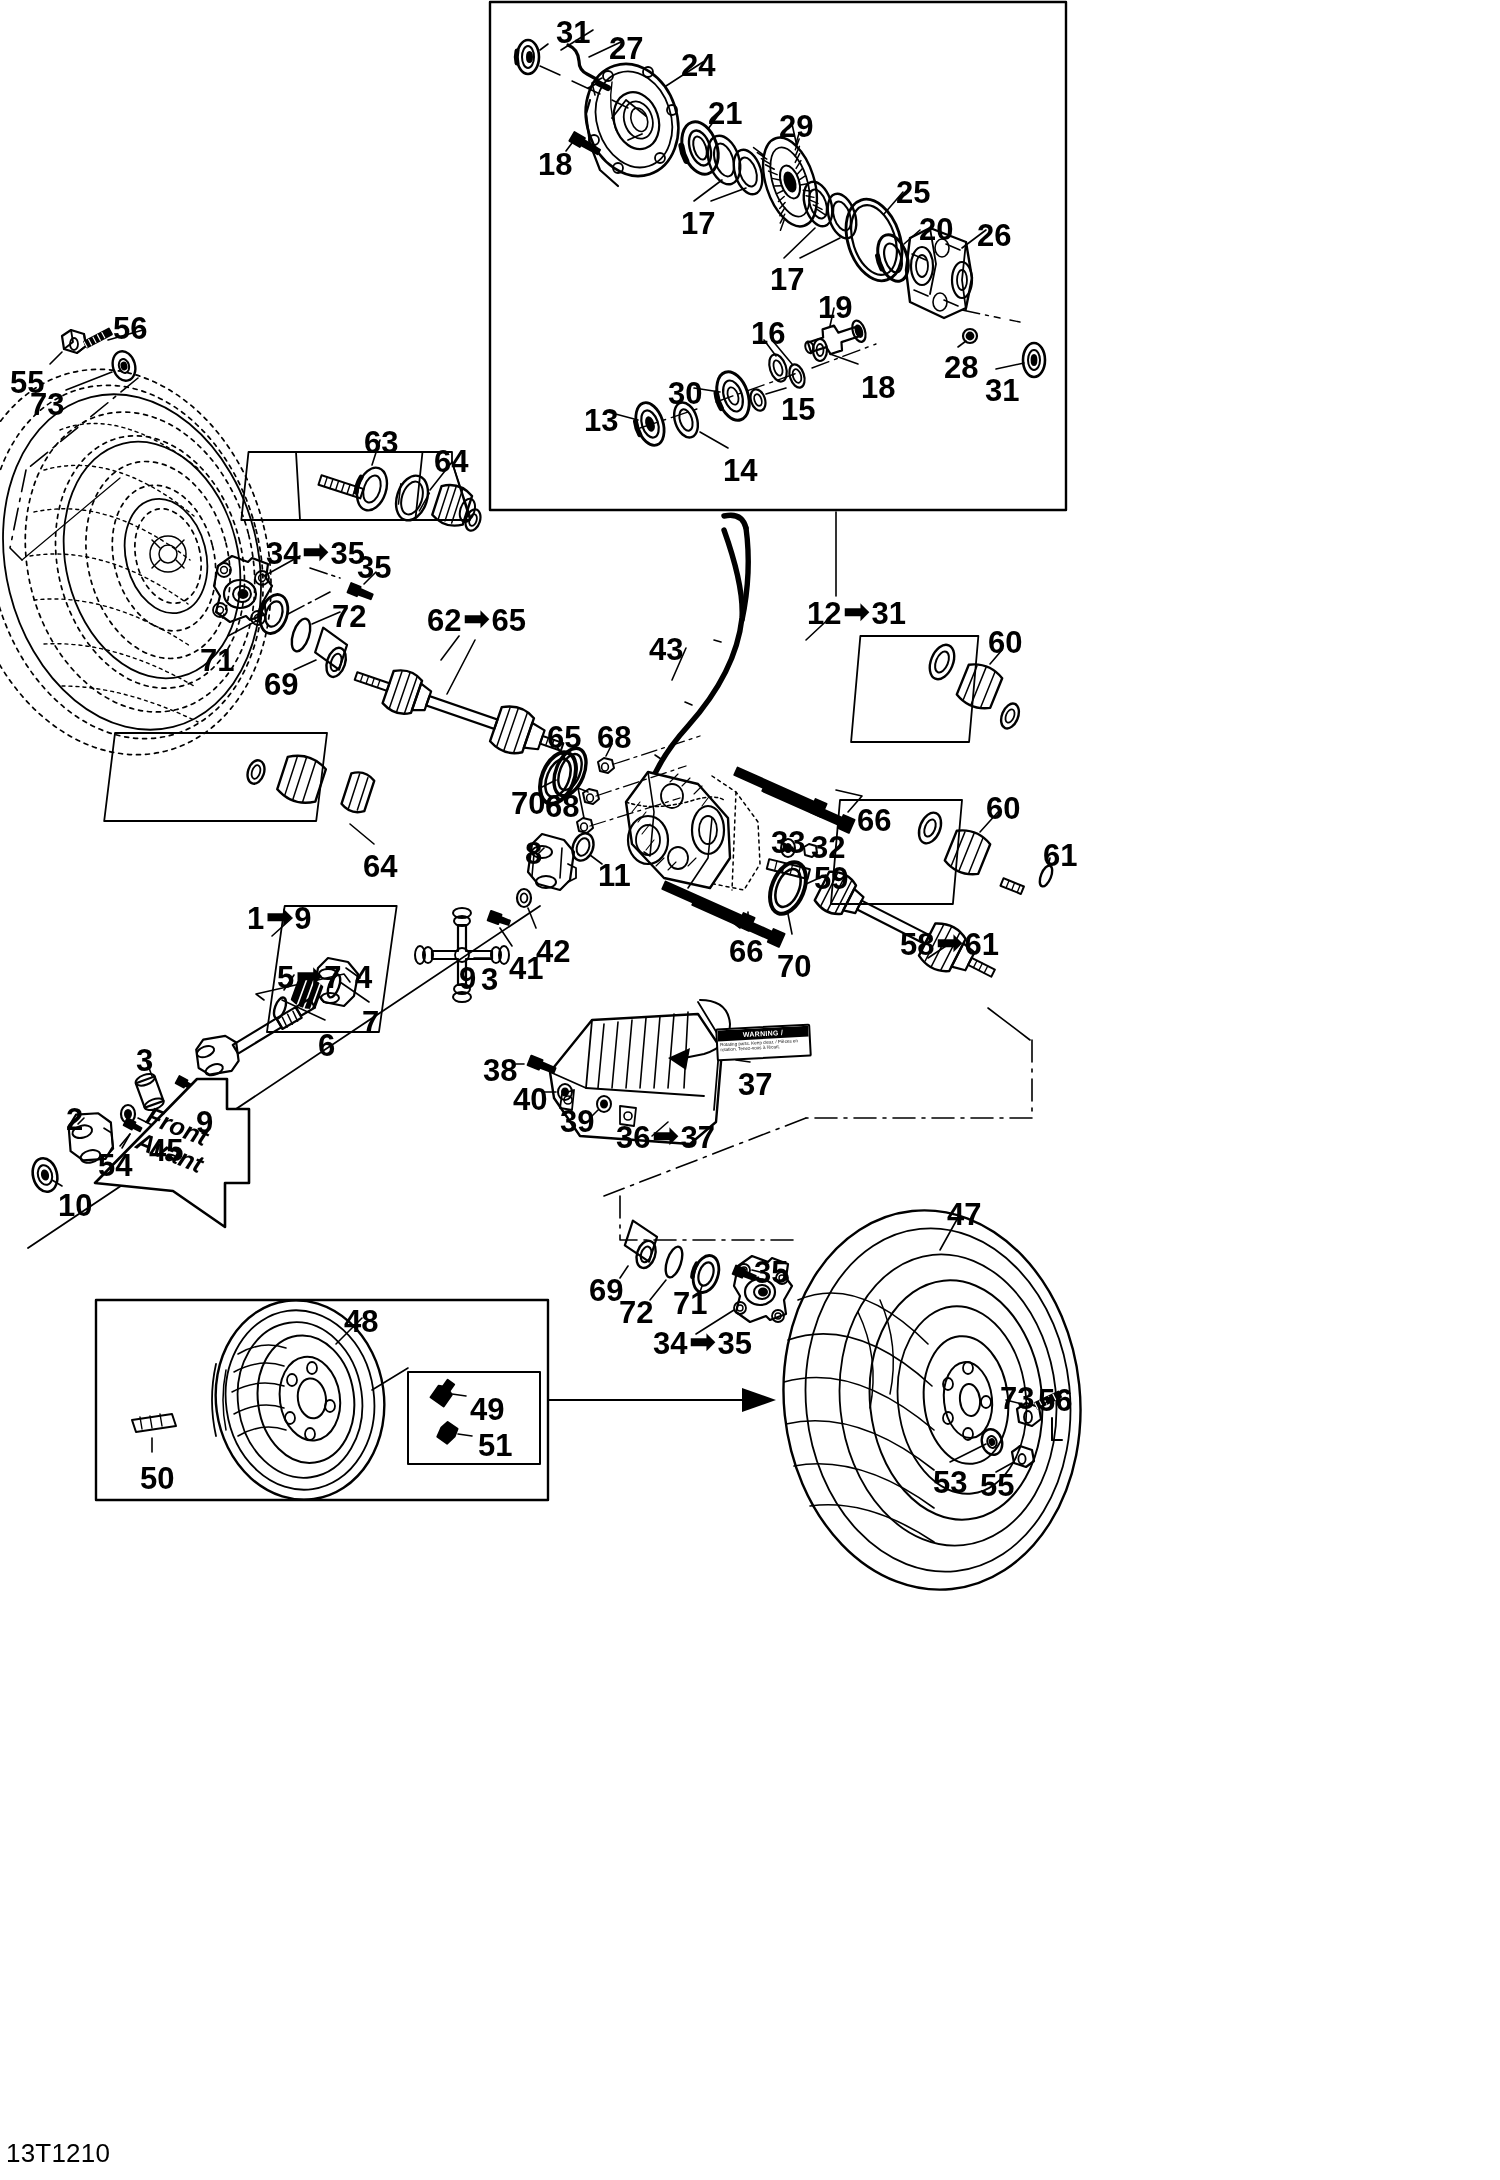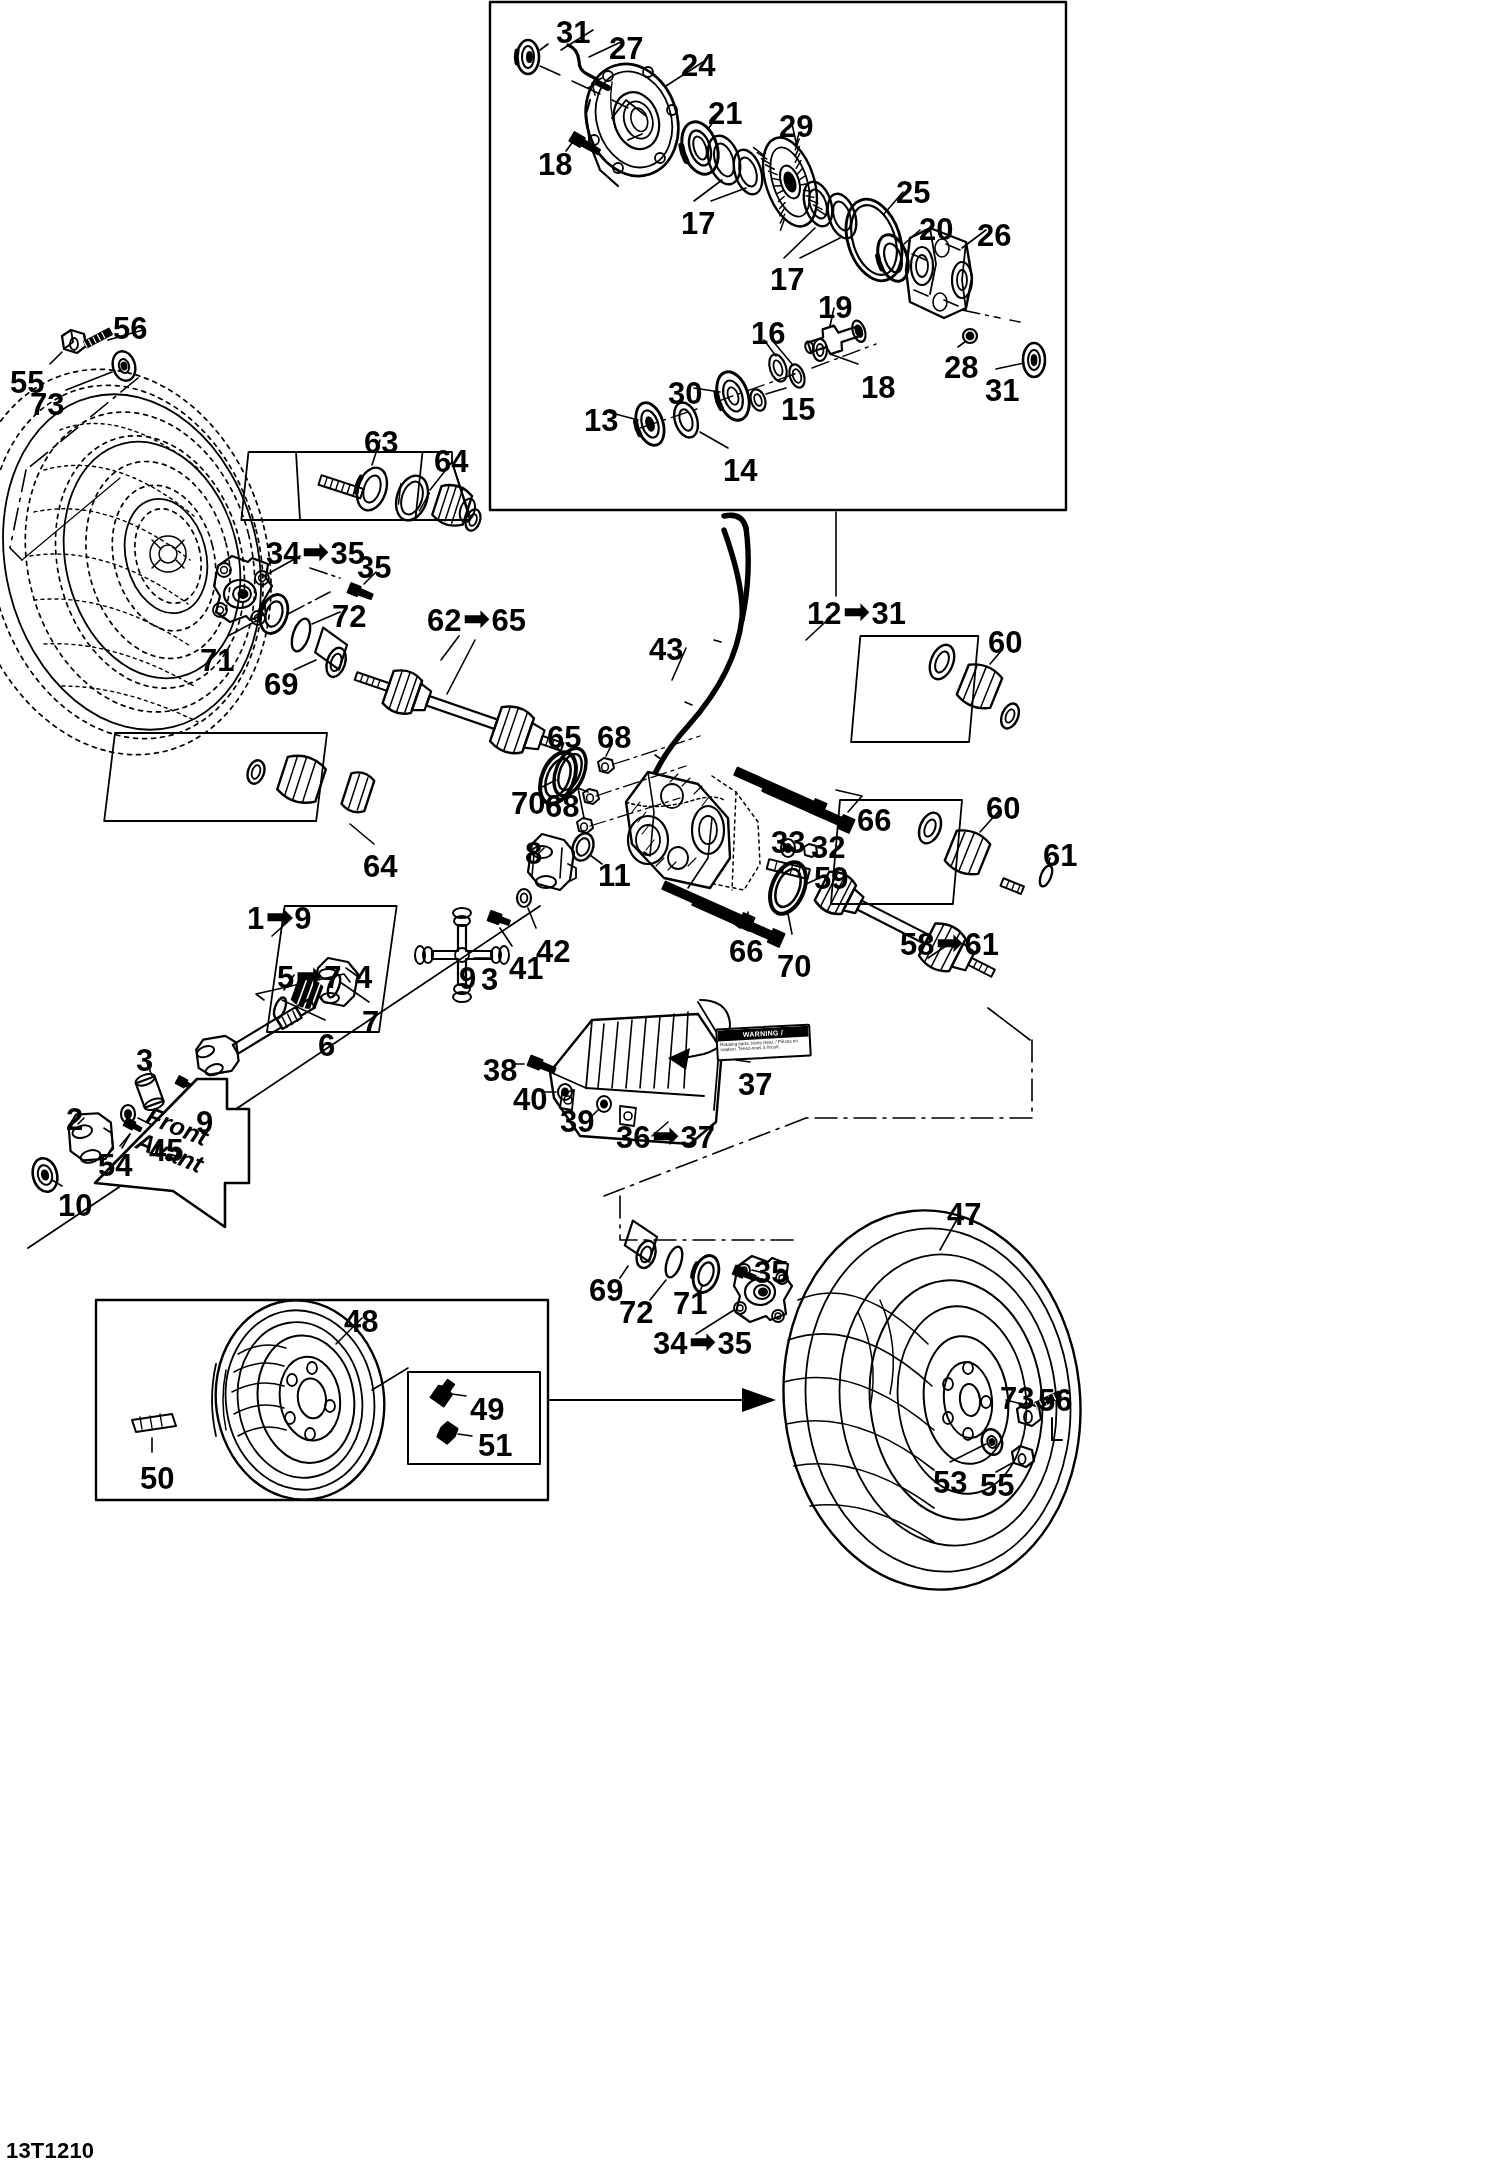--- a/index.html
+++ b/index.html
@@ -2,21 +2,21 @@
 <html><head>
 <meta charset="utf-8">
 <style>
   html,body{margin:0;padding:0;background:#ffffff;}
   body{width:1500px;height:2180px;position:relative;overflow:hidden;
        font-family:"Liberation Sans",sans-serif;color:#000;}
   #stage{position:absolute;left:0;top:0;width:1500px;height:2180px;}
   svg.layer{position:absolute;left:0;top:0;width:1500px;height:2180px;}
   .lbl{position:absolute;font-family:"Liberation Sans",sans-serif;
        font-weight:700;font-size:31px;line-height:31px;color:#000;white-space:nowrap;}
-  .footer{position:absolute;left:6px;top:2138px;font-size:22px;font-weight:700;
+  .footer{position:absolute;left:6px;top:2138px;font-size:26px;font-weight:400;
           font-family:"Liberation Sans",sans-serif;letter-spacing:.2px;}
   .arrowglyph{display:inline-block;padding:0 2px;transform:translateY(-2px);}
   .frontarrow{position:absolute;left:85px;top:1075px;width:200px;height:160px;}
   .frontarrow .txt{position:absolute;left:55px;top:38px;transform:rotate(22deg);
      font-weight:700;font-size:25px;line-height:27px;
      font-family:"Liberation Sans",sans-serif;font-style:italic;}
   .warnlabel{position:absolute;left:716px;top:1026px;width:91px;height:29px;
      border:2px solid #000;background:#fff;border-radius:2px;overflow:hidden;
      transform:rotate(-3deg);}
   .warnlabel .wtop{height:11px;background:#000;color:#fff;font-size:7px;

